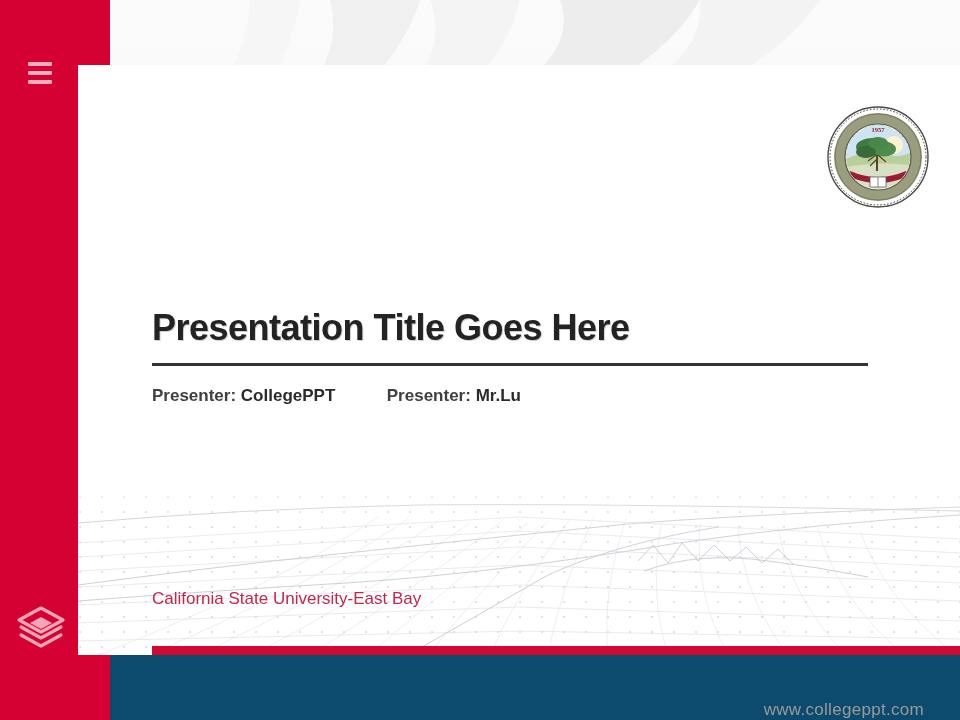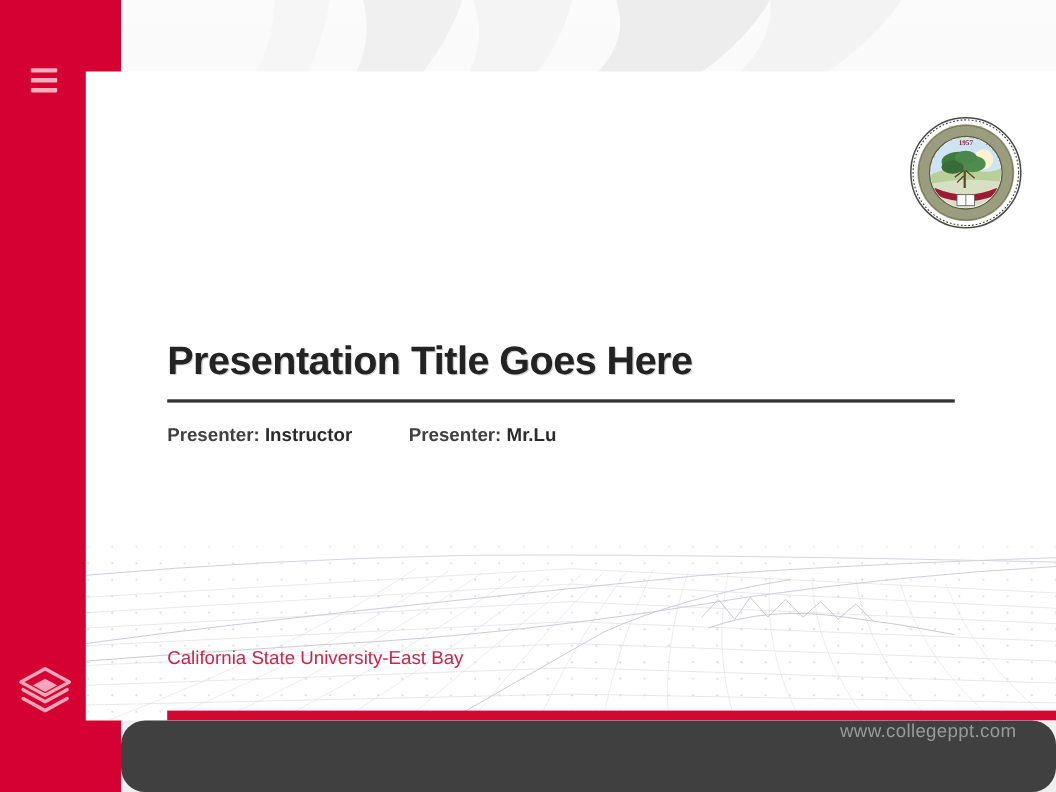--- a/index.html
+++ b/index.html
@@ -86,22 +86,22 @@
   }
   .slide-bottom-bar {
     position:absolute; left:74px; bottom:0;
     width:808px; height:9px; background:#d00832;
   }
 
   
   .footer {
     position:absolute; left:110px; top:655px;
     width:850px; height:65px;
-    background:#404040;
-    display:flex; align-items:flex-start; justify-content:flex-end;border-radius:22px;
+    background:#0c4a6e;
+    display:flex; align-items:flex-end; justify-content:flex-end;
   }
   .footer-url {
     font-size:17px; color:#9a9a9a; letter-spacing:0.3px;
     padding-right:36px;
   }
 </style>
 </head>
 <body>
 
 <div id="stage">
@@ -231,21 +231,21 @@
         <line x1="52" y1="72" x2="52" y2="82" stroke="#555" stroke-width="0.7"></line>
       </g>
       <text x="52" y="27" text-anchor="middle" font-family="Liberation Serif, serif" font-size="6.5" fill="#8a2234" font-weight="bold">1957</text>
     </svg>
 
     <div class="title-block">
       <div class="slide-title">Presentation Title Goes Here</div>
       <div class="title-rule"></div>
       <div class="credits">
         <span class="lab">Presenter:</span>
-        <span>Instructor</span>
+        <span>CollegePPT</span>
         <span class="gap"></span>
         <span class="lab">Presenter:</span>
         <span>Mr.Lu</span>
       </div>
     </div>
 
     <div class="org-name">California State University-East Bay</div>
     <div class="slide-bottom-bar"></div>
   </div>
 

